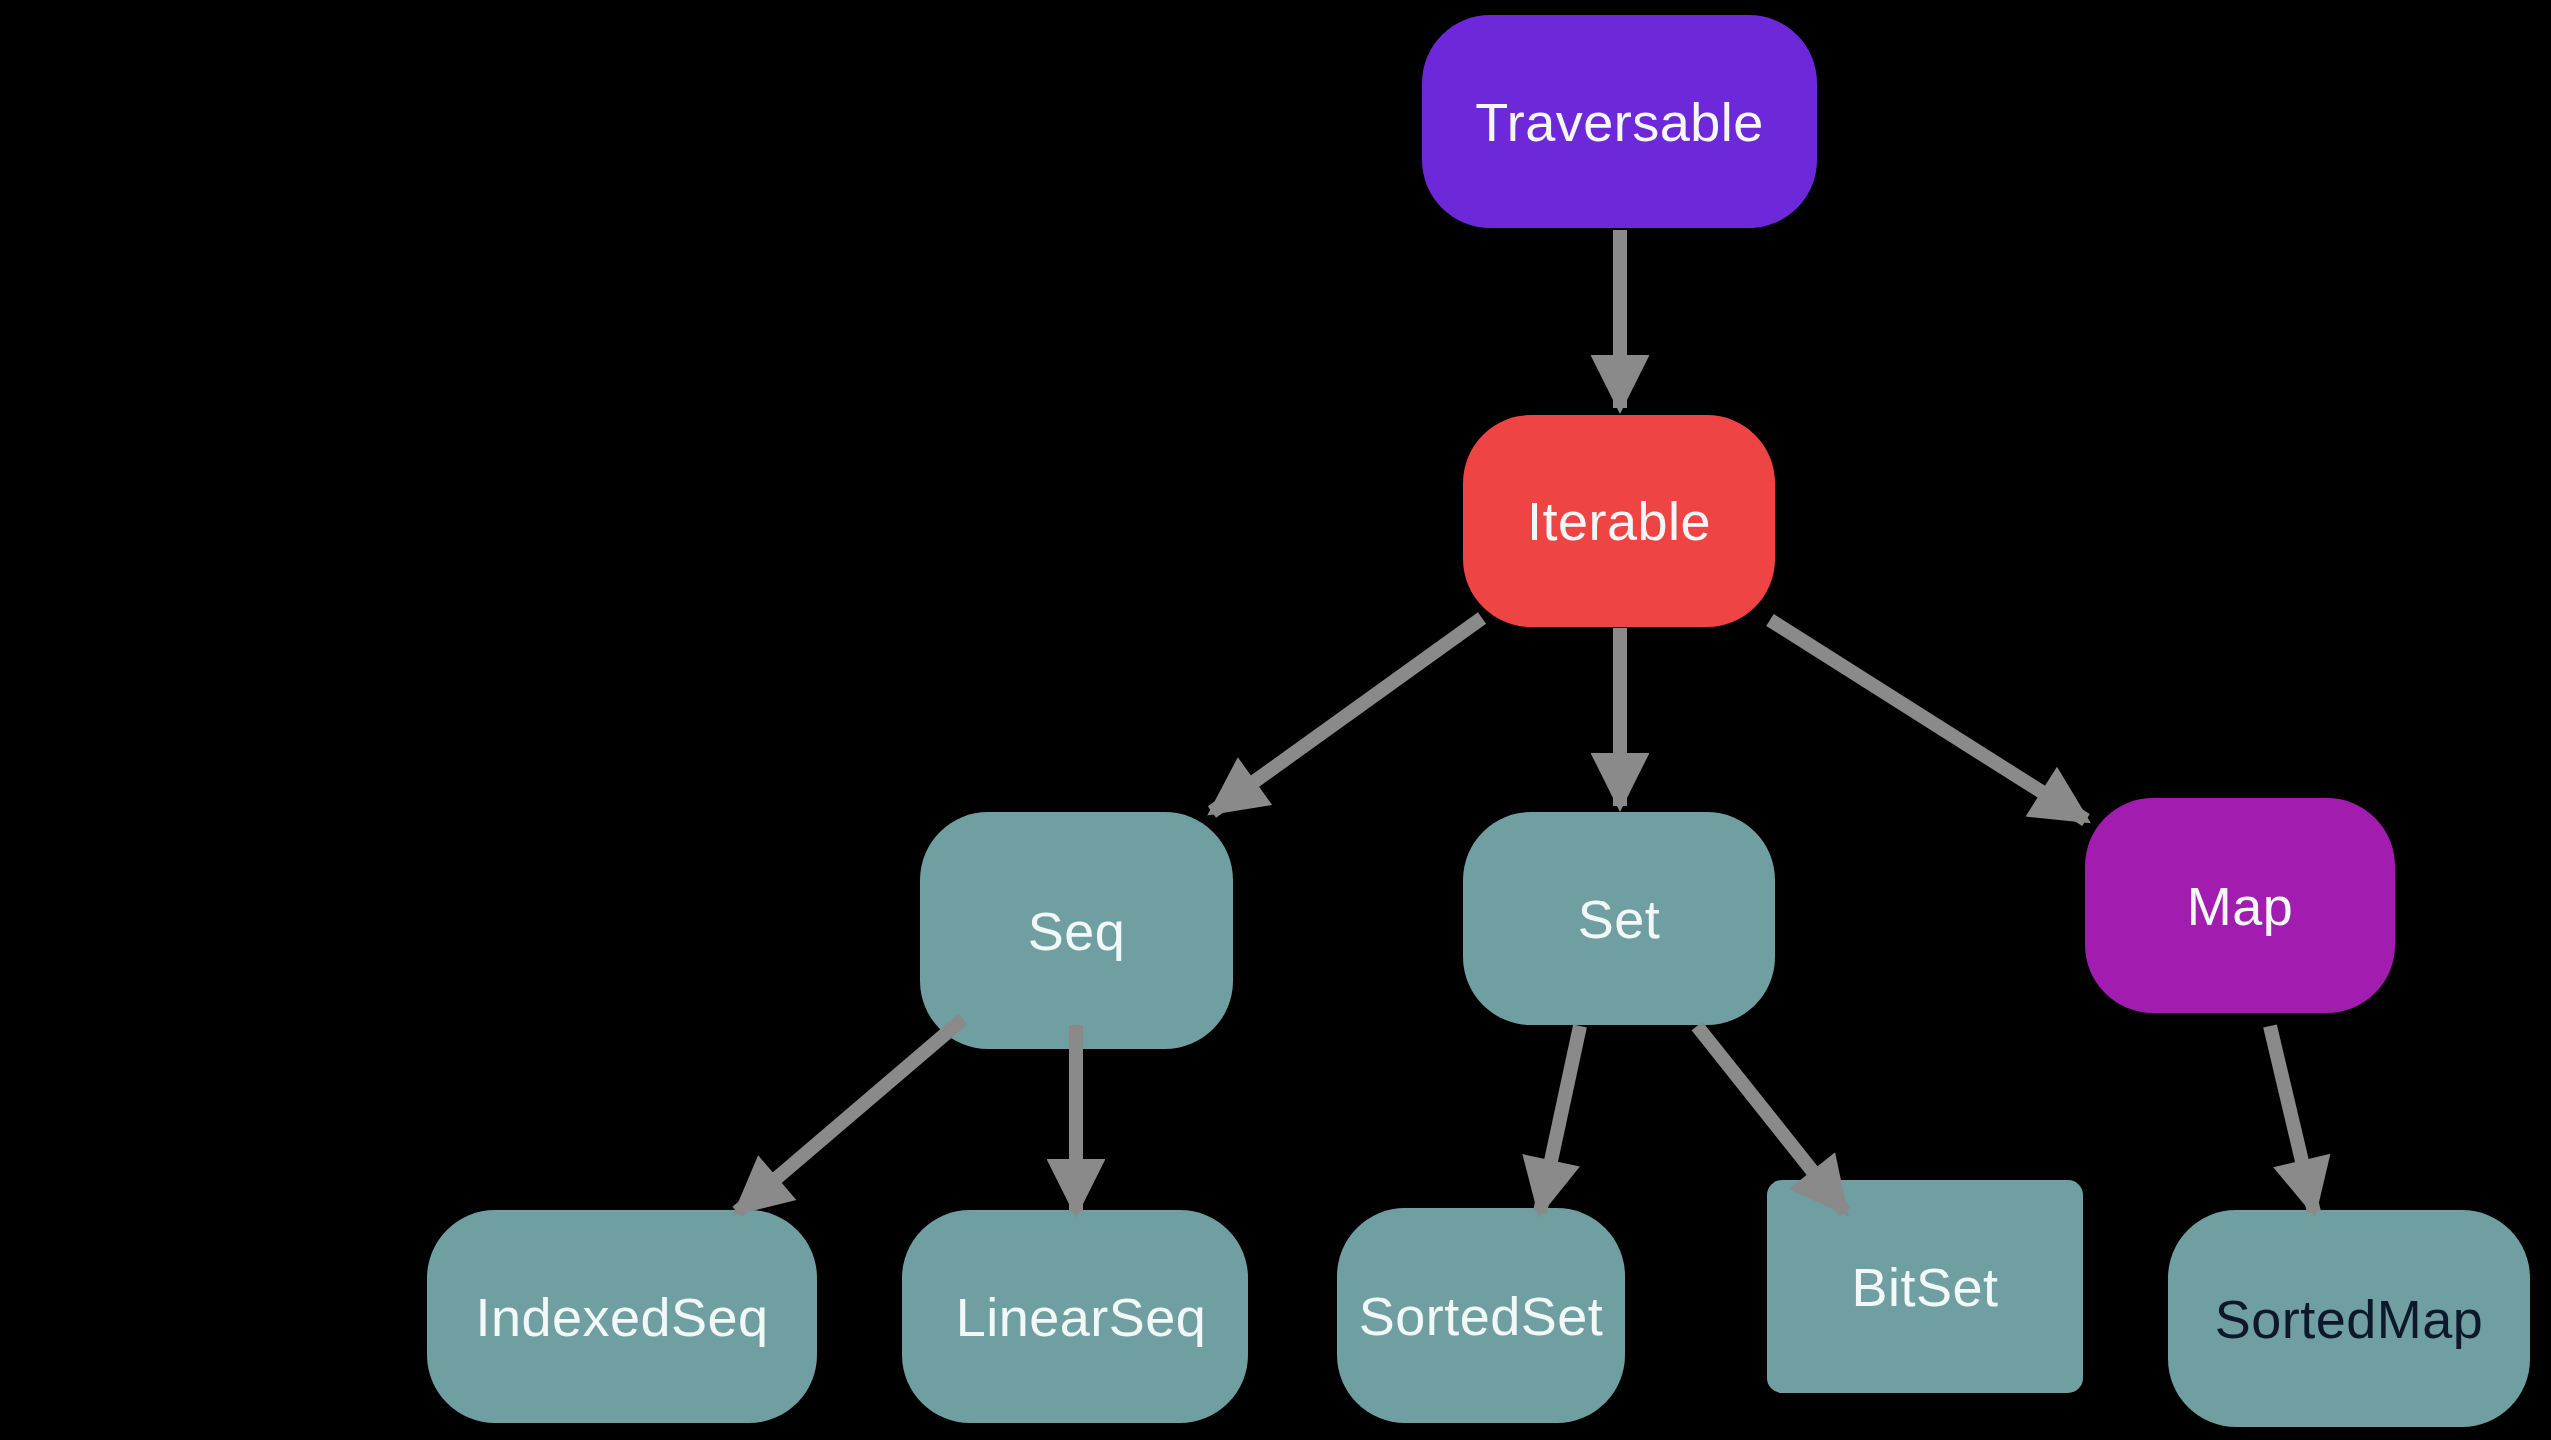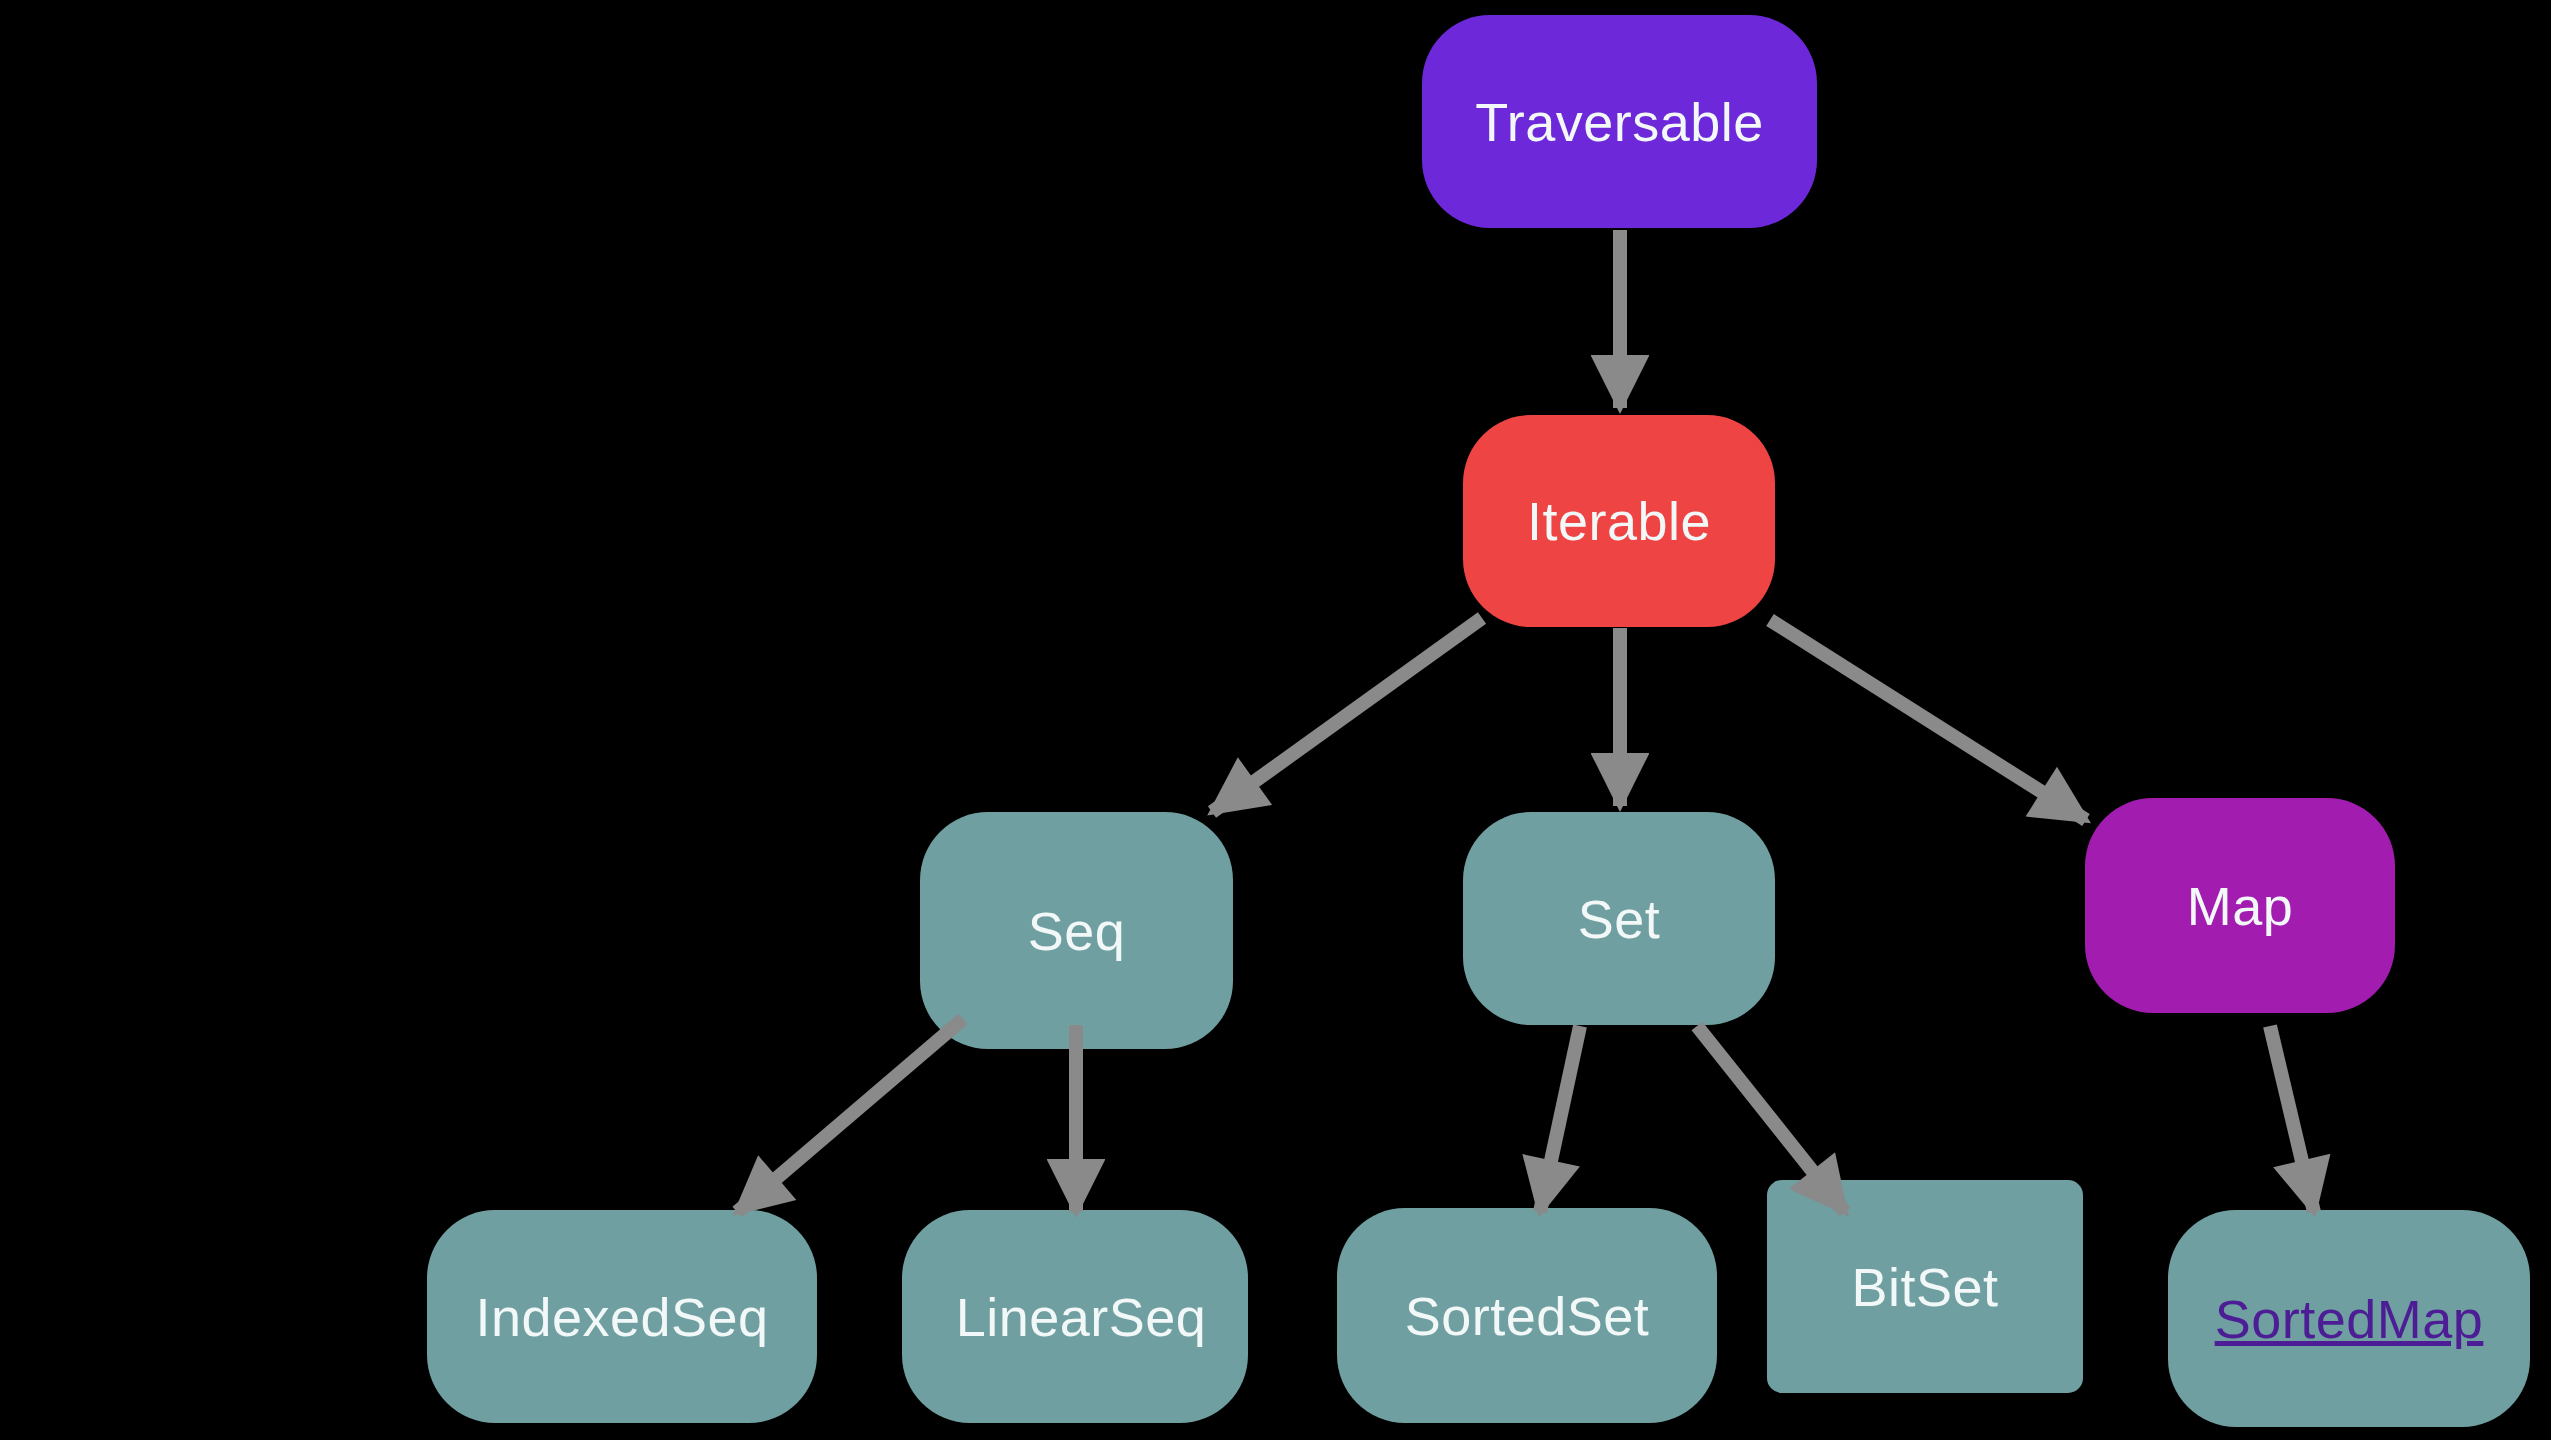--- a/index.html
+++ b/index.html
@@ -61,28 +61,28 @@
       </div>
       <div class="diagram-node" style="left: 2085px; top: 798px; width: 310px; height: 215px; background: #a21caf;">
         <span class="node-label" style="color: rgb(242, 248, 248);">Map</span>
       </div>
       <div class="diagram-node" style="left: 427px; top: 1210px; width: 390px; height: 213px; background: rgb(111, 159, 160);">
         <span class="node-label" style="color: rgb(242, 248, 248);">IndexedSeq</span>
       </div>
       <div class="diagram-node" style="left: 902px; top: 1210px; width: 346px; height: 213px; background: rgb(111, 159, 160); padding-left: 12px;">
         <span class="node-label" style="color: rgb(242, 248, 248);">LinearSeq</span>
       </div>
-      <div class="diagram-node" style="left: 1337px; top: 1208px; width: 380px; height: 215px; background: rgb(111, 159, 160); justify-content: center;">
+      <div class="diagram-node" style="left: 1337px; top: 1208px; width: 288px; height: 215px; background: rgb(111, 159, 160); justify-content: center;">
         <span class="node-label" style="color: rgb(242, 248, 248);">SortedSet</span>
       </div>
       <div class="diagram-node" style="left: 1767px; top: 1180px; width: 316px; height: 213px; background: rgb(111, 159, 160); border-radius: 15px;">
         <span class="node-label" style="color: rgb(242, 248, 248);">BitSet</span>
       </div>
       <div class="diagram-node" style="left: 2168px; top: 1210px; width: 362px; height: 217px; background: rgb(111, 159, 160);">
-        <span class="node-label" style="color: #4c1d95; text-decoration: underline;">SortedMap</span>
+        <span class="node-label" style="color: #0f172a;">SortedMap</span>
       </div>
     </div>
   <svg id="edge-layer" width="2551" height="1440" viewBox="0 0 2551 1440" xmlns="http://www.w3.org/2000/svg">
     <defs>
       <marker id="arrowhead" viewBox="0 0 10 10" markerWidth="5" markerHeight="4.2" refX="9" refY="5" orient="auto" markerUnits="strokeWidth">
         <path d="M 0 0 L 10 5 L 0 10 z" fill="#8A8A8A"></path>
       </marker>
     </defs>
     <g id="edge-group">
         <line x1="1620" y1="230" x2="1620" y2="408" stroke="#8A8A8A" stroke-width="14" marker-end="url(#arrowhead)"></line>

